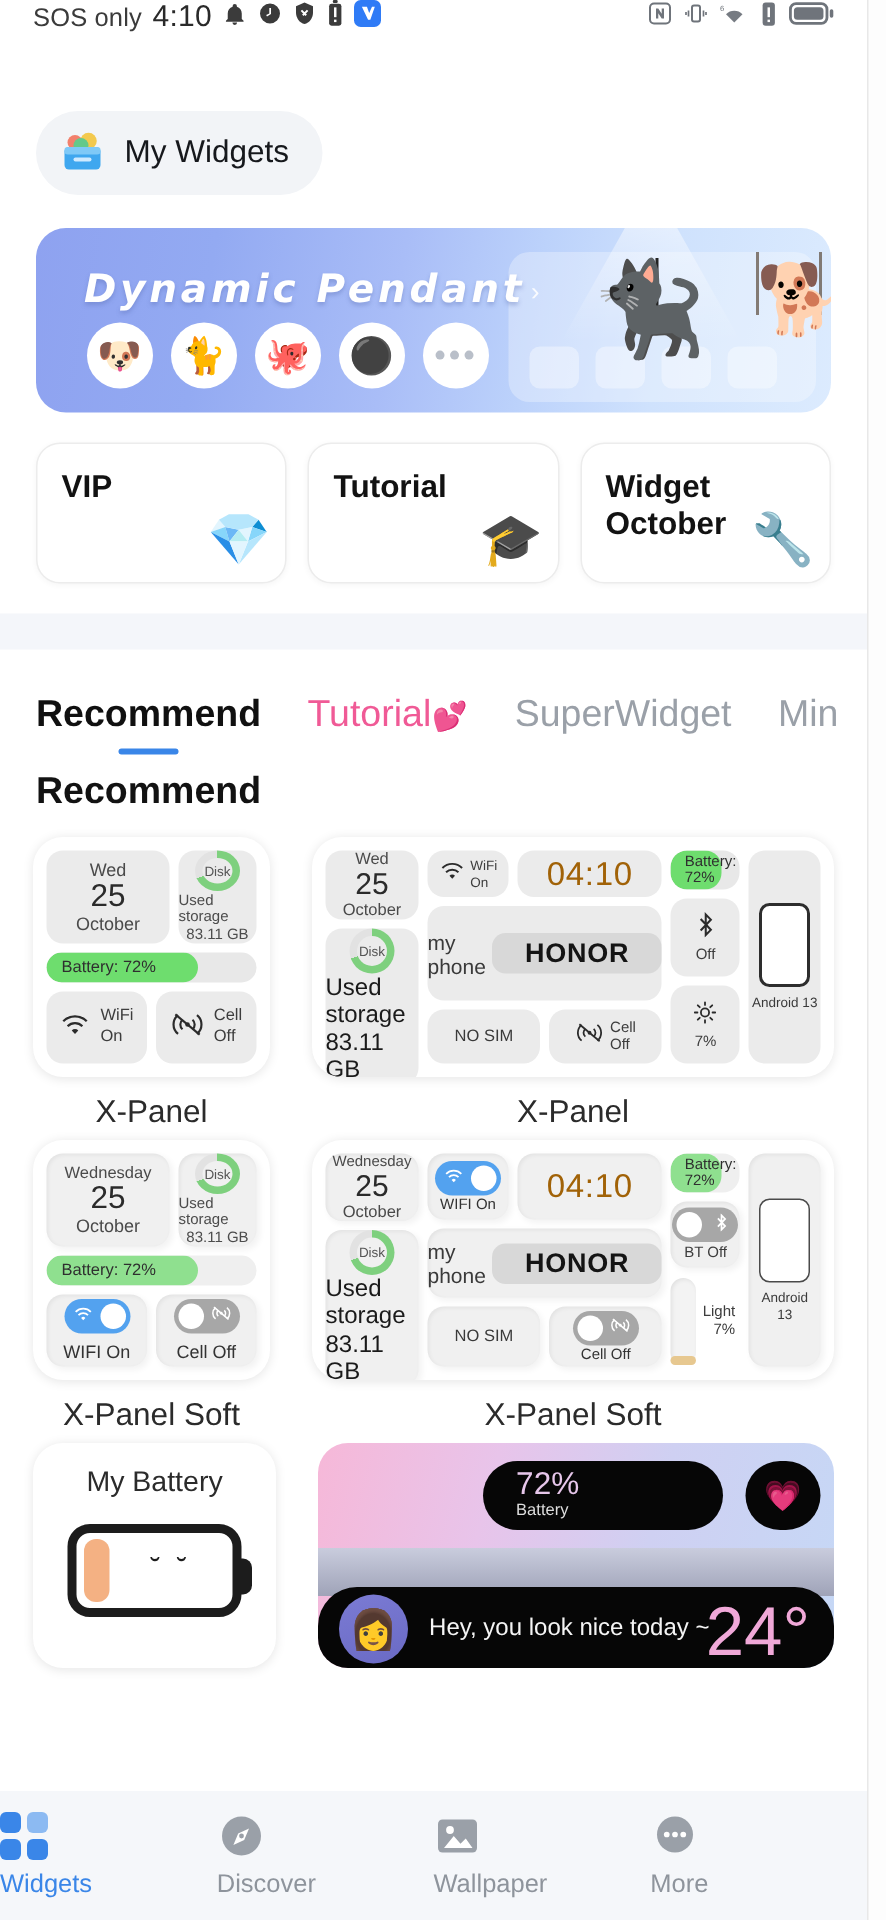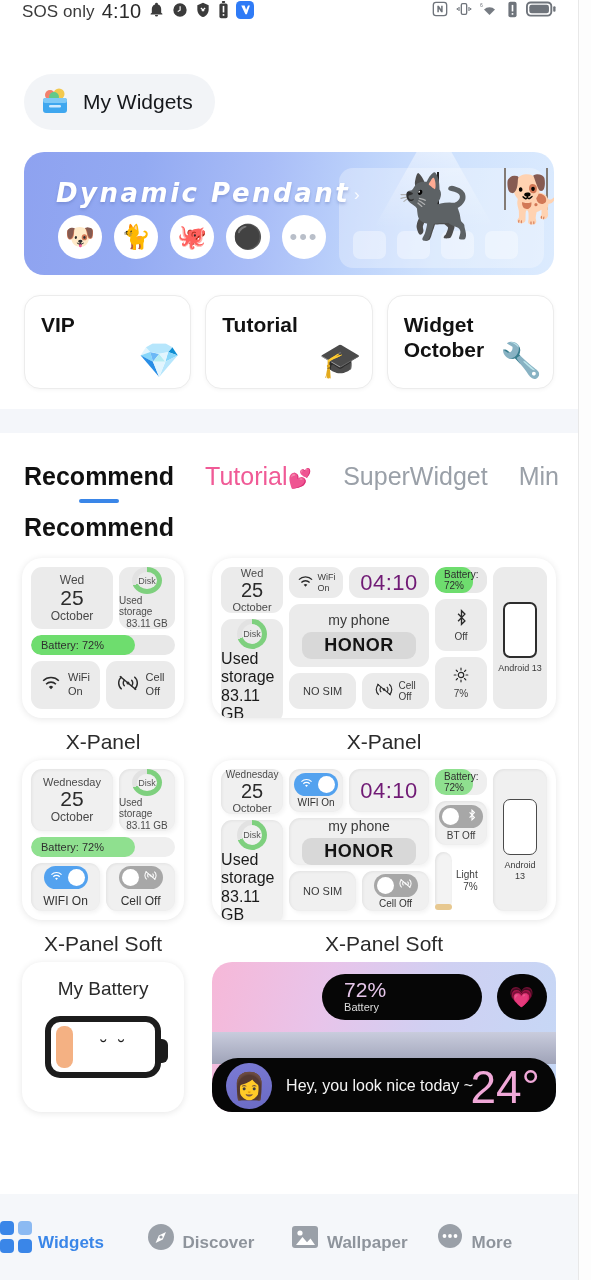--- a/index.html
+++ b/index.html
@@ -159,22 +159,22 @@
   .lp-c { display:flex; flex-direction:column; gap:6px; }
   .lp-date { width:62px; height:74px; flex-direction:column; }
   .lp-date .d1 { font-size:11px; color:#4a4a4a; }
   .lp-date .d2 { font-size:20px; color:#2b2b2b; line-height:1.1; }
   .lp-date .d3 { font-size:11px; color:#4a4a4a; }
   .lp-disk { width:62px; flex:1; flex-direction:column; gap:1px; }
   .lp-mid { flex:1; display:flex; flex-direction:column; gap:6px; }
   .lp-mid-top { display:flex; gap:6px; height:31px; }
   .lp-wifi { width:54px; gap:4px; }
   .lp-wifi .tl { font-size:9px; color:#3d3d3d; line-height:1.15; }
-  .lp-clock { flex:1; font-size:22px; color:#701a75; letter-spacing:.5px; }
-  .lp-phone { flex:1; flex-direction:column; gap:4px; }
+  .lp-clock { flex:1; font-size:22px; color:#a16207; letter-spacing:.5px; }
+  .lp-phone { flex:1; flex-direction:row; gap:4px; }
   .lp-phone .pn { font-size:14px; color:#3a3a3a; }
   .lp-phone .brand { background:#d8d8d8; border-radius:9px; padding:3px 22px; font-size:18px; font-weight:bold; color:#141414; letter-spacing:.5px; }
   .lp-mid-bot { display:flex; gap:6px; height:36px; }
   .lp-sim { flex:1; font-size:11px; color:#3a3a3a; }
   .lp-cell { flex:1; gap:5px; }
   .lp-cell .tl { font-size:10px; color:#3d3d3d; line-height:1.15; }
   .lp-bat { height:26px; border-radius:11px; background:#e8e8e8; position:relative; overflow:hidden; }
   .lp-bat .fill { position:absolute; left:0; top:0; bottom:0; width:74%; background:#6edd6e; border-radius:11px; }
   .lp-bat span { position:absolute; left:9px; top:50%; transform:translateY(-50%); font-size:10px; color:#2f2f2f; z-index:2; }
   .lp-bt { height:52px; flex-direction:column; gap:3px; font-size:10px; color:#3d3d3d; }
@@ -202,21 +202,21 @@
   .cw-pill .p2 { font-size:11px; color:#ddd; }
   .cw-heart { position:absolute; left:285px; top:12px; width:50px; height:46px; background:#060606; border-radius:23px; display:flex; align-items:center; justify-content:center; font-size:20px; }
   .cw-deck { position:absolute; left:0; right:0; top:70px; height:32px; background:linear-gradient(180deg,#c9ccdd,#9fa3b8); }
   .cw-bar { position:absolute; left:0; right:0; top:96px; height:56px; background:#060606; border-radius:26px 26px 0 0; display:flex; align-items:center; padding-left:14px; gap:14px; }
   .cw-ava { width:46px; height:46px; border-radius:50%; background:linear-gradient(160deg,#7b7bd4,#6a6ac4); display:flex; align-items:center; justify-content:center; font-size:26px; overflow:hidden; }
   .cw-msg { color:#f4f4f4; font-size:16px; }
   .cw-temp { position:absolute; right:16px; top:6px; font-size:46px; color:#f0a8d8; line-height:1; }
 
   
   .bnav { position:absolute; left:0; bottom:0; width:578px; height:86px; background:#f5f7fa; display:flex; align-items:center; }
-  .bnav-i { flex:1; display:flex; flex-direction:row; align-items:flex-end; gap:6px;font-weight:bold; }
+  .bnav-i { flex:1; display:flex; flex-direction:column; align-items:flex-start; gap:6px; }
   .bnav-i .lb { font-size:17px; color:#8e949c; }
   .bnav-i.active .lb { color:#3a86e8; }
   .gicon { width:32px; height:32px; display:flex; align-items:center; justify-content:center; }
   .grid4 { display:grid; grid-template-columns:14px 14px; grid-template-rows:14px 14px; gap:4px; }
   .grid4 i { border-radius:4px; background:#3a86e8; display:block; }
   .grid4 i:nth-child(2) { background:#8cbaf2; }
 </style>
 </head>
 <body>
 

